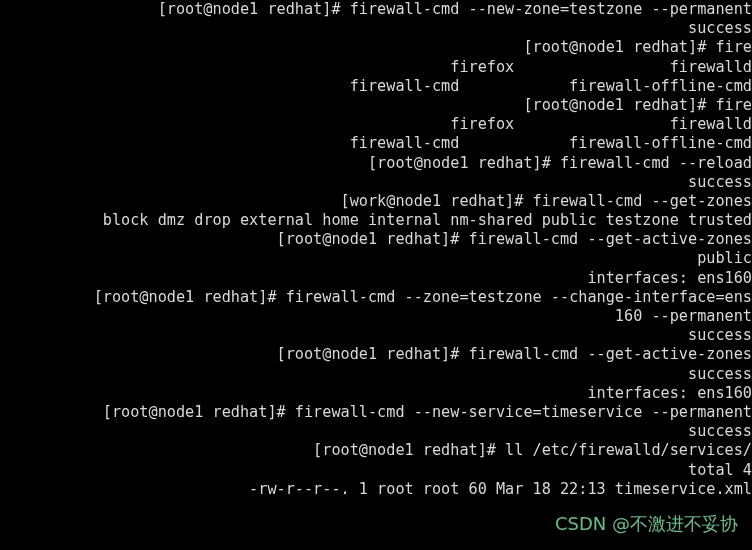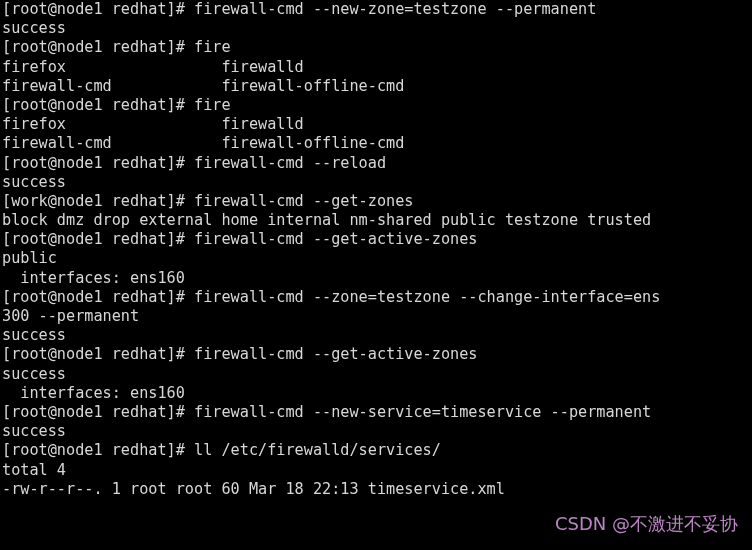--- a/index.html
+++ b/index.html
@@ -15,20 +15,21 @@
     font-family: "DejaVu Sans Mono", "Liberation Mono", monospace;
   }
   #terminal {
     position: relative;
     width: 752px;
     height: 550px;
     background: #000000;
     padding: 0;
     box-sizing: border-box;
     overflow: hidden;
+    text-align: right;
   }
   #screen {
     position: absolute;
     left: 2px;
     top: 0px;
     width: 750px;
   }
   .line {
     font-family: "DejaVu Sans Mono", "Liberation Mono", monospace;
     font-size: 15.2px;
@@ -37,21 +38,21 @@
     color: #d8d8d8;
     white-space: pre;
     letter-spacing: 0px;
     -webkit-font-smoothing: none;
     font-smooth: never;
   }
   .watermark {
     position: absolute;
     right: 14px;
     bottom: 16px;
-    color: #f0abfc;
+    color: #86efac;
     opacity: 0.78;
     font-family: "DejaVu Sans", "Liberation Sans", sans-serif;
     font-size: 18px;
     line-height: 20px;
     white-space: pre;
     pointer-events: none;
   }
 </style>
 </head>
 <body>
@@ -67,21 +68,21 @@
       <div class="line">firefox                 firewalld</div>
       <div class="line">firewall-cmd            firewall-offline-cmd</div>
       <div class="line">[root@node1 redhat]# firewall-cmd --reload</div>
       <div class="line">success</div>
       <div class="line">[work@node1 redhat]# firewall-cmd --get-zones</div>
       <div class="line">block dmz drop external home internal nm-shared public testzone trusted</div>
       <div class="line">[root@node1 redhat]# firewall-cmd --get-active-zones</div>
       <div class="line">public</div>
       <div class="line">  interfaces: ens160</div>
       <div class="line">[root@node1 redhat]# firewall-cmd --zone=testzone --change-interface=ens</div>
-      <div class="line">300 --permanent</div>
+      <div class="line">160 --permanent</div>
       <div class="line">success</div>
       <div class="line">[root@node1 redhat]# firewall-cmd --get-active-zones</div>
       <div class="line">success</div>
       <div class="line">  interfaces: ens160</div>
       <div class="line">[root@node1 redhat]# firewall-cmd --new-service=timeservice --permanent</div>
       <div class="line">success</div>
       <div class="line">[root@node1 redhat]# ll /etc/firewalld/services/</div>
       <div class="line">total 4</div>
       <div class="line">-rw-r--r--. 1 root root 60 Mar 18 22:13 timeservice.xml</div>
     </div>

